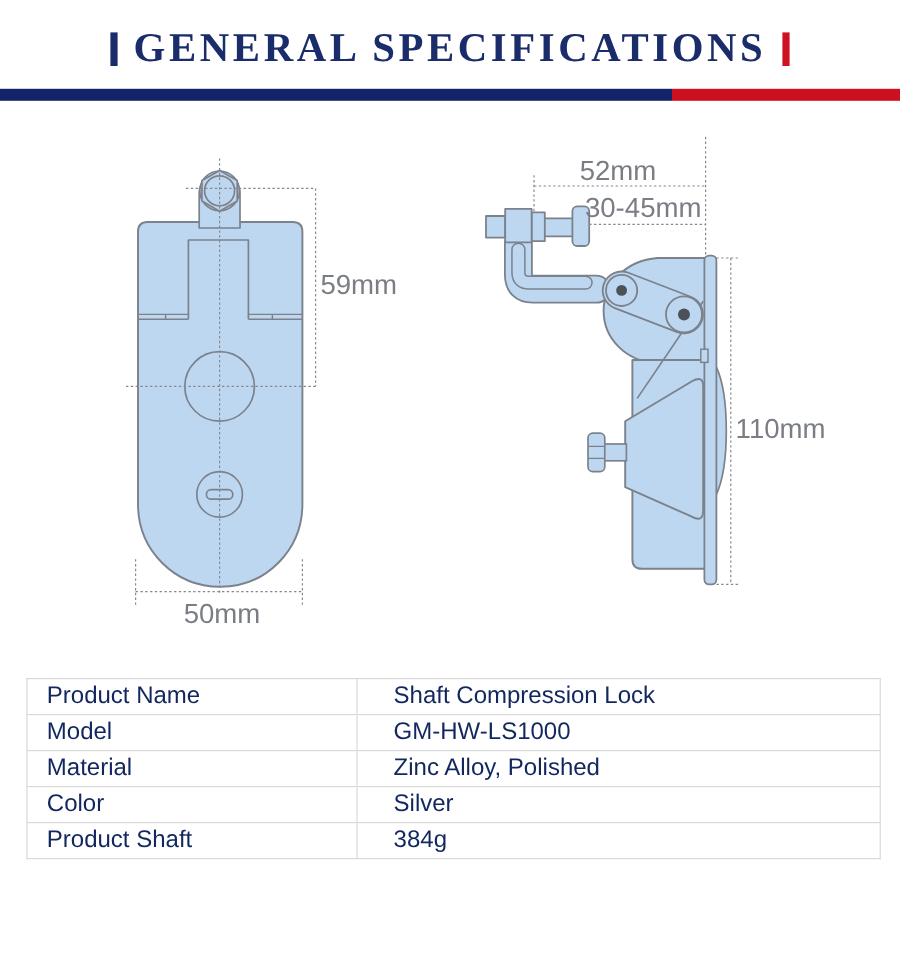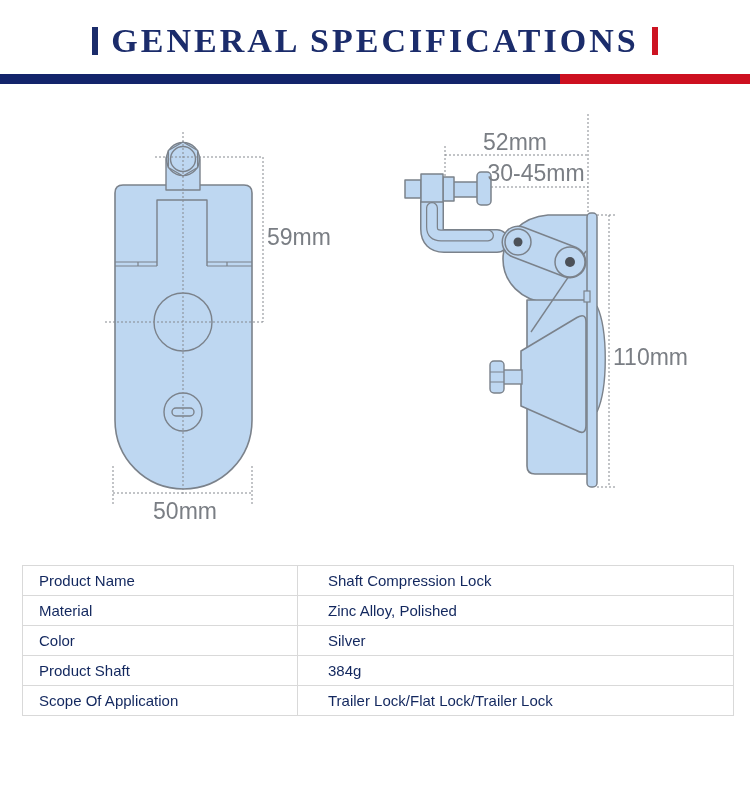--- a/index.html
+++ b/index.html
@@ -36,21 +36,21 @@
     font-size:23px;fill:#7a7e84;
   }
 
   
   table.spec{
     position:absolute;top:565px;left:22px;width:712px;
     border-collapse:collapse;table-layout:fixed;
   }
   table.spec td{
     border:1px solid #d9d9d9;height:29px;
-    font-size:15px;color:#12275e;vertical-align:middle;
+    font-size:20px;color:#12275e;vertical-align:middle;
     white-space:nowrap;overflow:hidden;
   }
   td.lbl{width:258px;padding:0 0 0 16px;}
   td.val{padding:0 4px 0 30px;}
 </style>
 </head>
 <body>
 
 <div class="page">
 
@@ -161,31 +161,31 @@
     <text class="dimtext" x="613" y="365" text-anchor="start">110mm</text>
   </svg>
 
   <table class="spec">
     <tbody>
       <tr>
         <td class="lbl">Product Name</td>
         <td class="val">Shaft Compression Lock</td>
       </tr>
       <tr>
+        <td class="lbl">Model</td>
+        <td class="val">GM-HW-LS1000</td>
+      </tr>
+      <tr>
         <td class="lbl">Material</td>
         <td class="val">Zinc Alloy, Polished</td>
       </tr>
       <tr>
         <td class="lbl">Color</td>
         <td class="val">Silver</td>
       </tr>
       <tr>
         <td class="lbl">Product Shaft</td>
         <td class="val">384g</td>
       </tr>
-      <tr>
-        <td class="lbl">Scope Of Application</td>
-        <td class="val">Trailer Lock/Flat Lock/Trailer Lock</td>
-      </tr>
     </tbody>
   </table>
 
 </div>
 
 </body></html>

